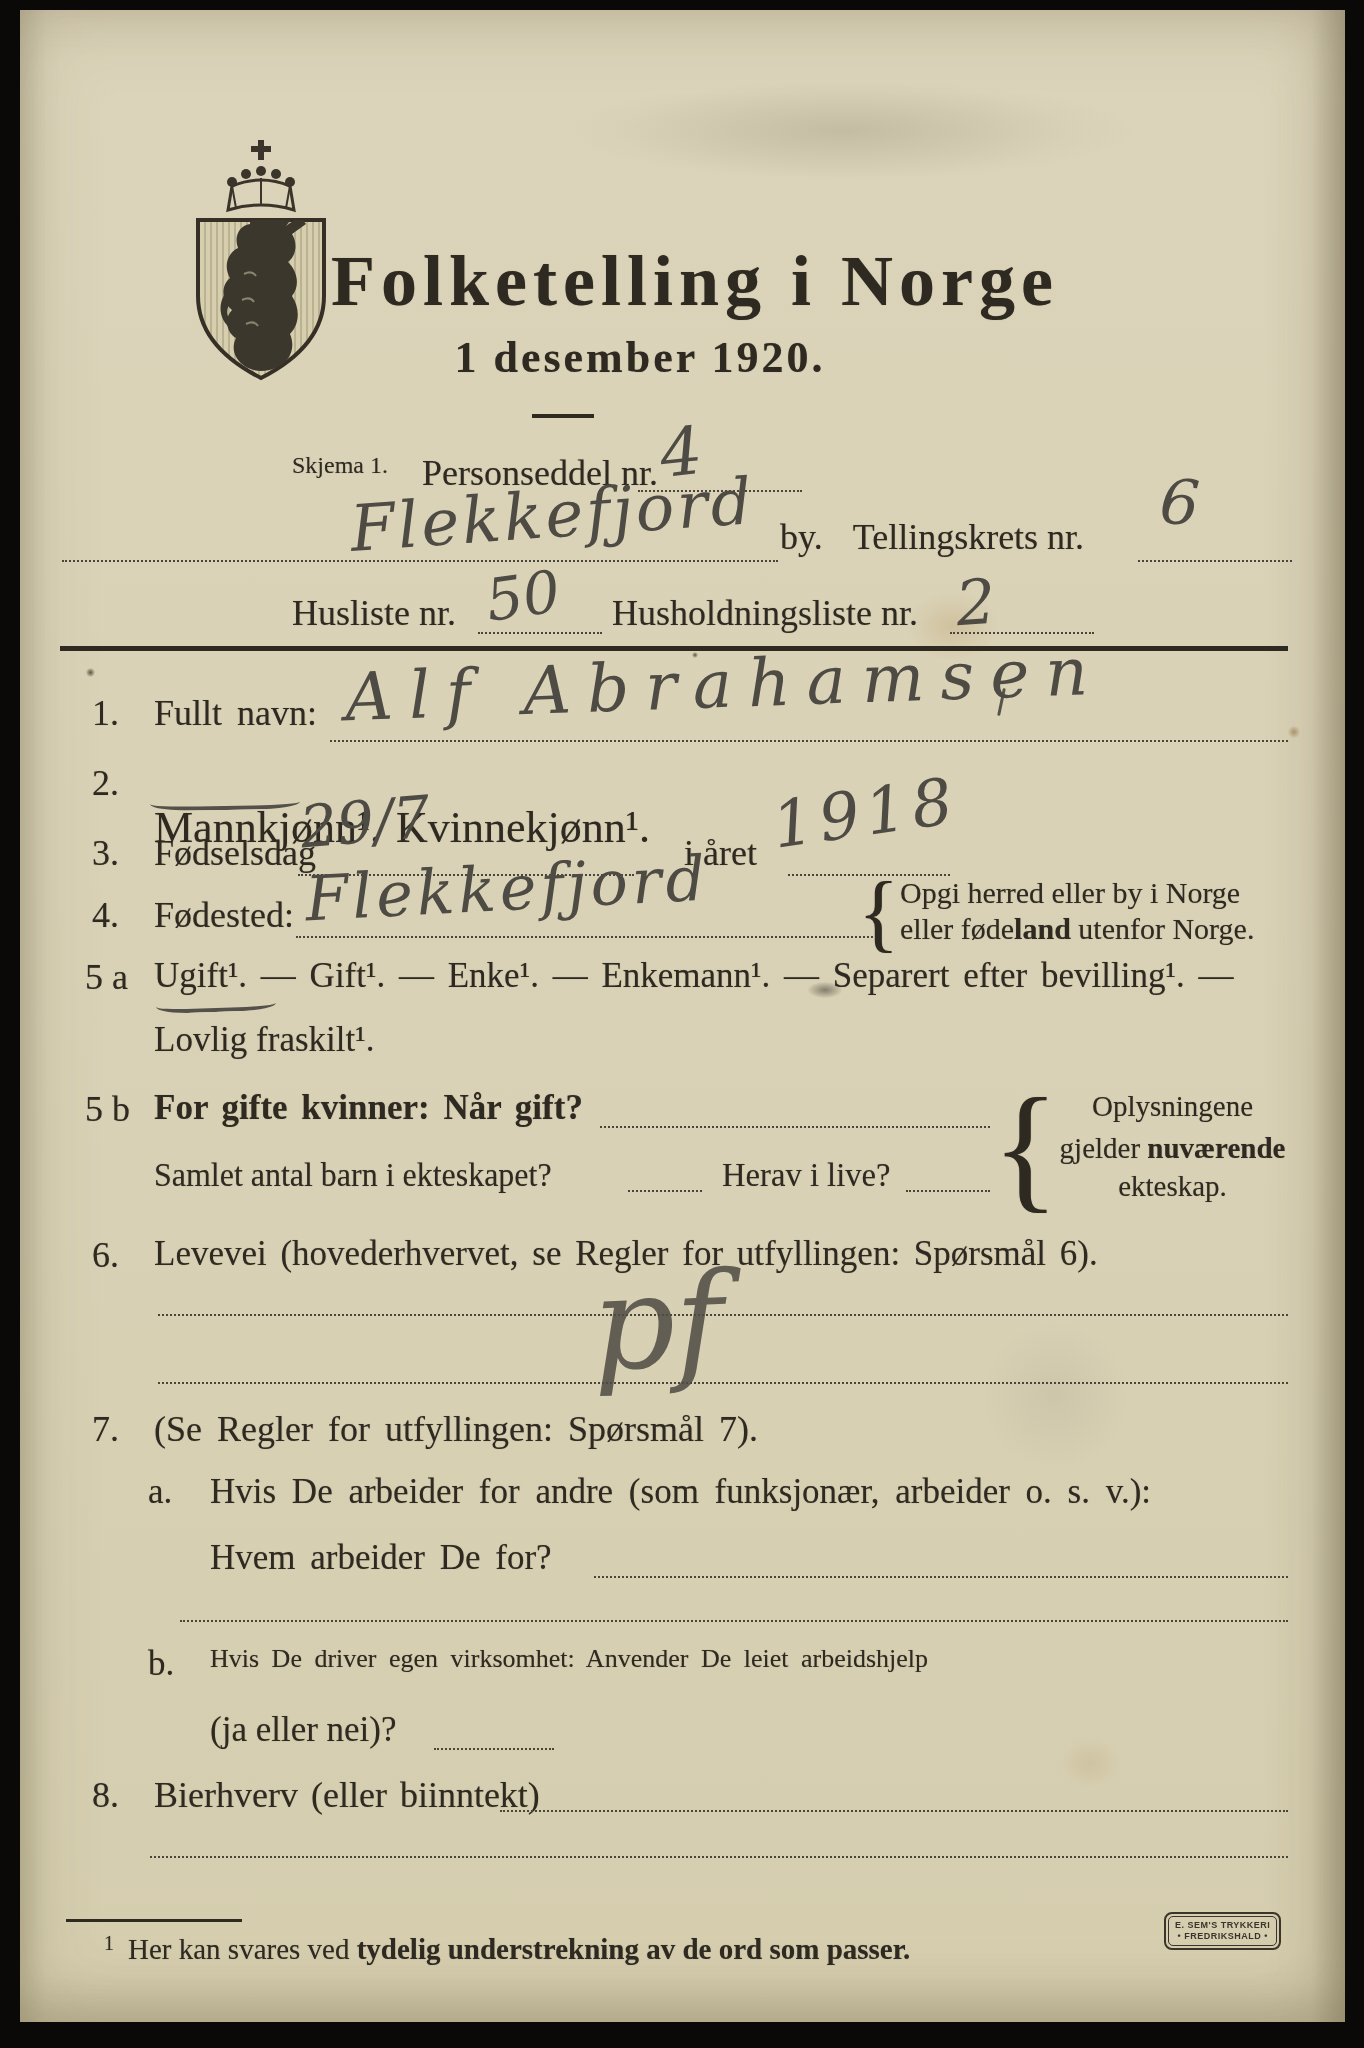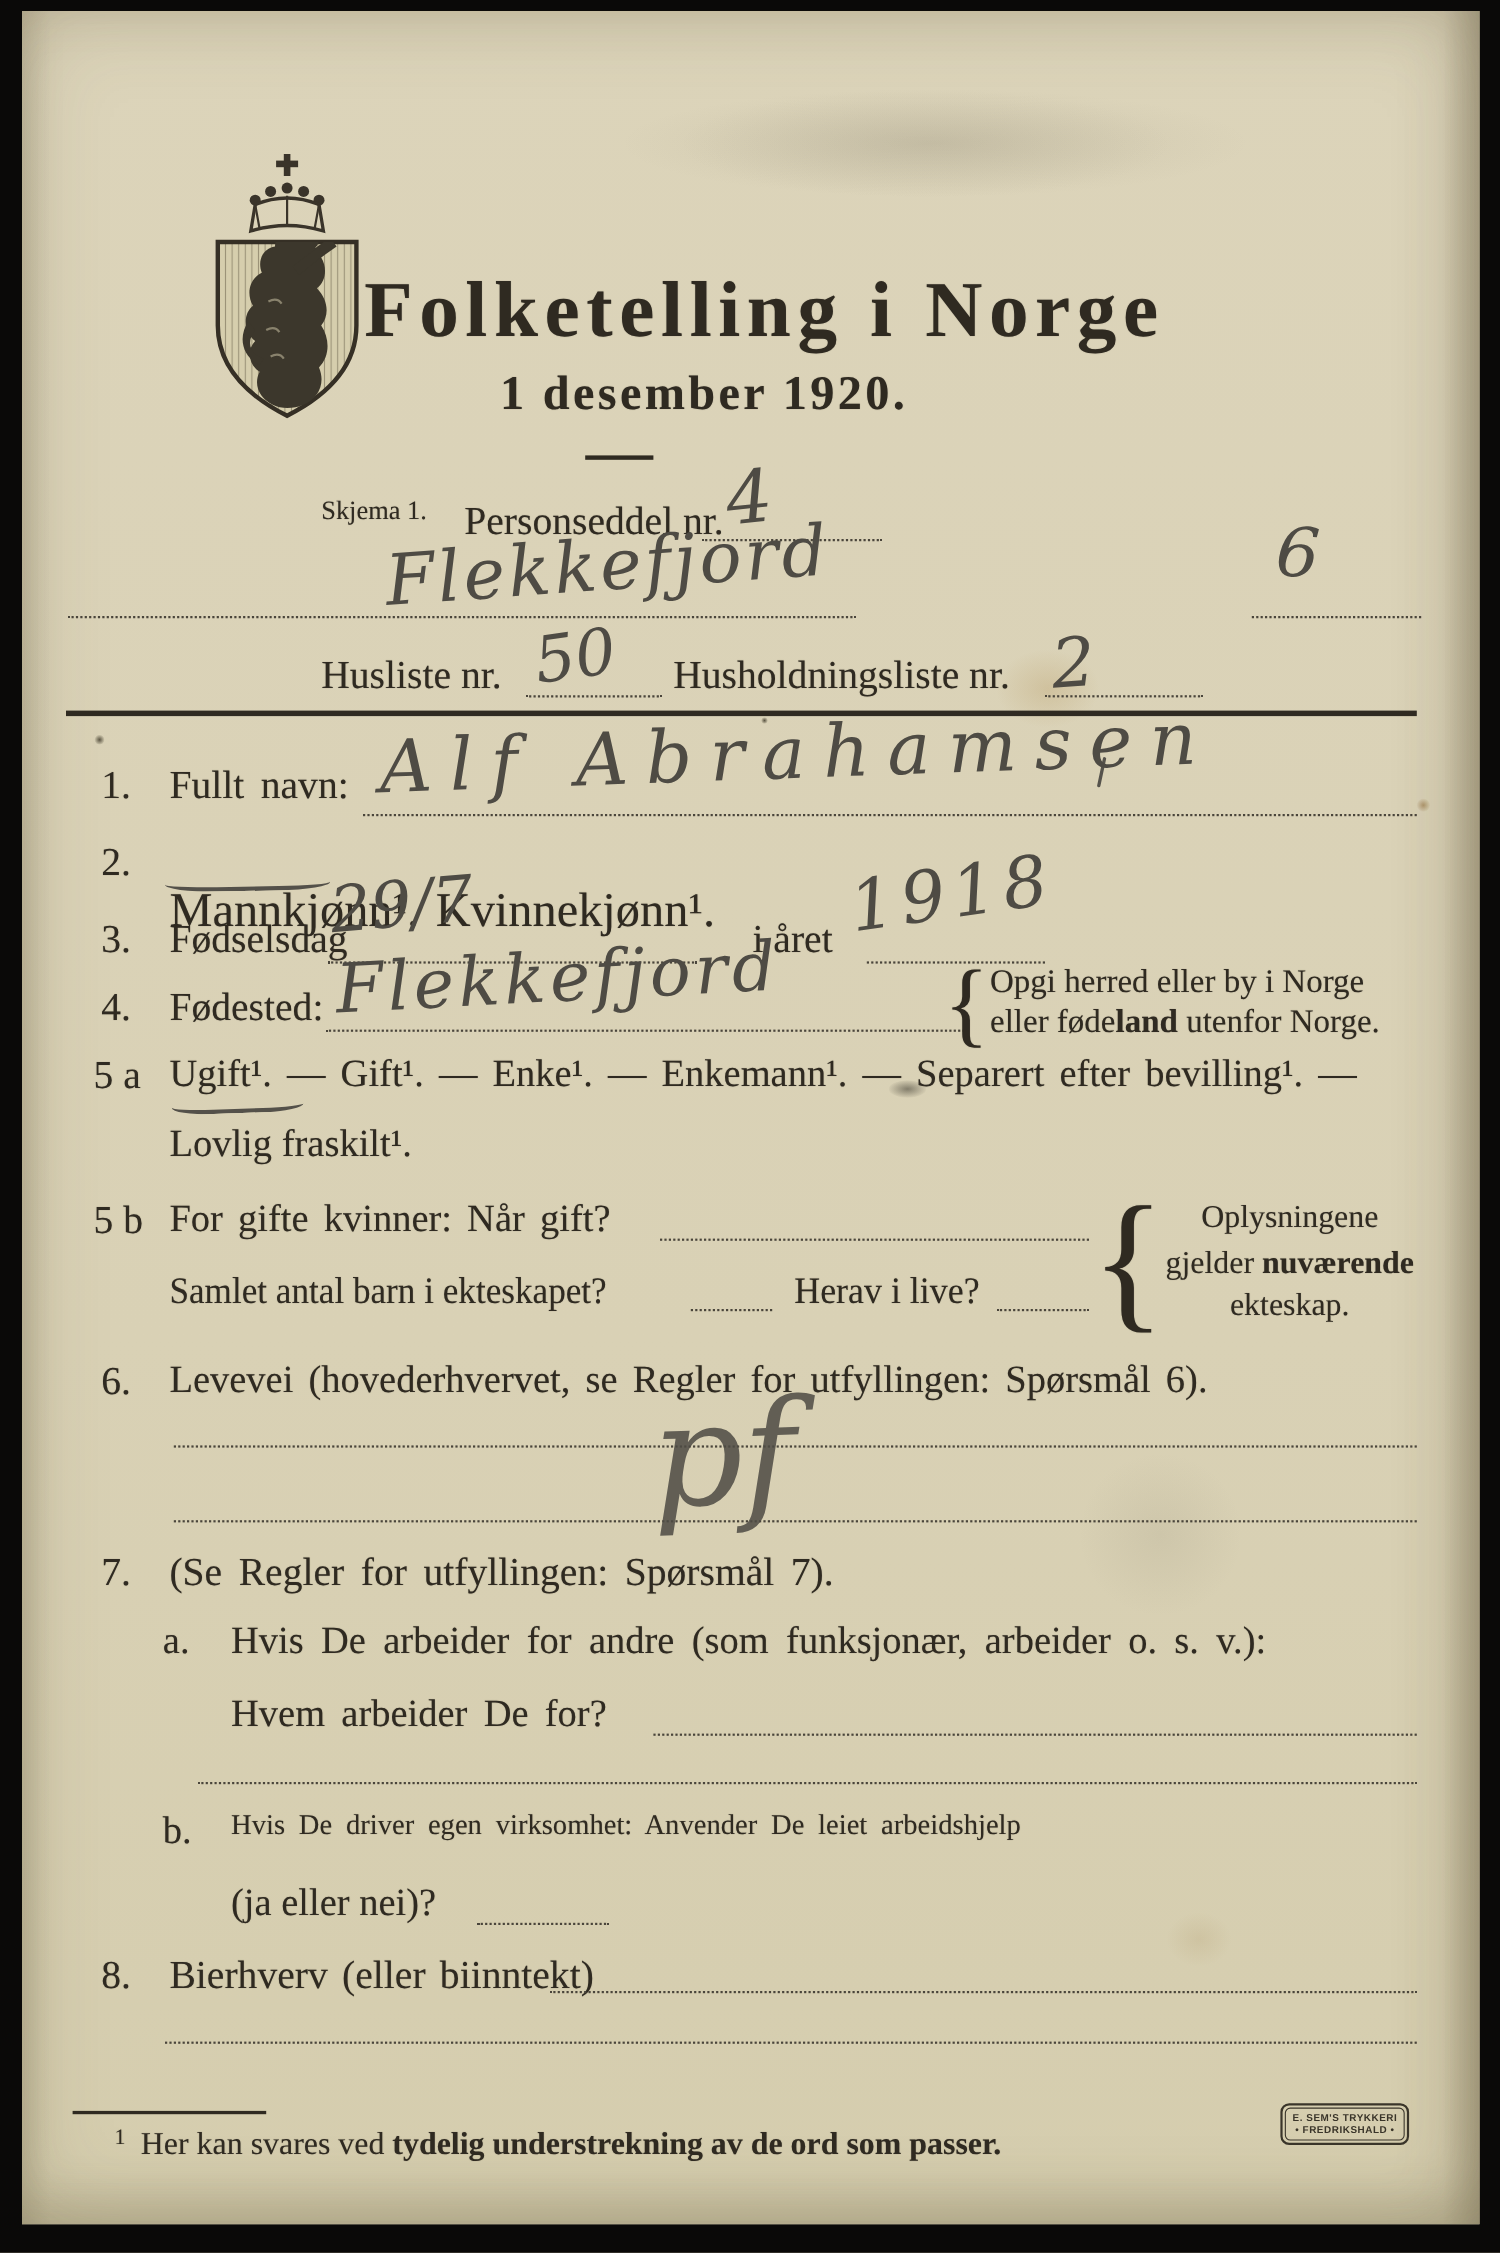--- a/index.html
+++ b/index.html
@@ -94,20 +94,23 @@
   <div class="t" style="left:260px;top:230px;width:830px;text-align:center;font-size:72px;font-weight:bold;letter-spacing:6px;">Folketelling i Norge</div>
   <div class="t" style="left:410px;top:322px;width:420px;text-align:center;font-size:44px;letter-spacing:3px;font-weight:bold;">1 desember 1920.</div>
   <div class="bar" style="left:512px;top:404px;width:62px;height:4px;"></div>
 
   <div class="t" style="left:272px;top:442px;font-size:24px;">Skjema 1.</div>
   <div class="t" style="left:402px;top:442px;font-size:36px;">Personseddel nr.</div>
   <div class="dot" style="left:618px;top:480px;width:164px;"></div>
   <div class="hw" style="left:640px;top:404px;font-size:66px;transform:rotate(-6deg);">4</div>
 
   <div class="hw" style="left:330px;top:468px;font-size:64px;letter-spacing:3px;transform:rotate(-4deg);">Flekkefjord</div>
+  <div class="t" style="left:760px;top:506px;font-size:36px;">
+    <span>by.</span><span style="margin-left:30px;">Tellingskrets nr.</span>
+  </div>
   <div class="dot" style="left:42px;top:550px;width:716px;"></div>
   <div class="dot" style="left:1118px;top:550px;width:154px;"></div>
   <div class="hw" style="left:1140px;top:456px;font-size:62px;transform:rotate(4deg);">6</div>
 
   <div class="t" style="left:272px;top:582px;font-size:36px;">Husliste nr.</div>
   <div class="dot" style="left:458px;top:622px;width:124px;"></div>
   <div class="hw" style="left:466px;top:552px;font-size:58px;transform:rotate(-8deg);">50</div>
   <div class="t" style="left:592px;top:582px;font-size:36px;text-align:right;">Husholdningsliste nr.</div>
   <div class="dot" style="left:930px;top:622px;width:144px;"></div>
   <div class="hw" style="left:936px;top:556px;font-size:62px;transform:rotate(-4deg);">2</div>
@@ -140,21 +143,21 @@
   <div class="t" style="left:880px;top:902px;font-size:30px;">
     <span>eller føde</span><span class="b">land</span><span> utenfor Norge.</span>
   </div>
 
   <div class="t" style="left:65px;top:946px;font-size:36px;">5 a</div>
   <div class="t" style="left:134px;top:946px;font-size:35px;word-spacing:5px;">Ugift¹. — Gift¹. — Enke¹. — Enkemann¹. — Separert efter bevilling¹. —</div>
   <div class="curve" style="left:136px;top:988px;width:120px;height:10px;transform:rotate(-2deg);"></div>
   <div class="t" style="left:134px;top:1010px;font-size:35px;">Lovlig fraskilt¹.</div>
 
   <div class="t" style="left:65px;top:1078px;font-size:36px;">5 b</div>
-  <div class="t" style="left:134px;top:1078px;font-size:35px;word-spacing:5px;">For gifte kvinner: Når gift?</div>
+  <div class="t" style="left:134px;top:1078px;font-size:35px;word-spacing:5px;font-weight:bold;">For gifte kvinner: Når gift?</div>
   <div class="dot" style="left:580px;top:1116px;width:390px;"></div>
   <div class="t" style="left:134px;top:1146px;font-size:34px;transform:scaleX(.94);transform-origin:left;">Samlet antal barn i ekteskapet?</div>
   <div class="dot" style="left:608px;top:1180px;width:74px;"></div>
   <div class="t" style="left:702px;top:1146px;font-size:34px;transform:scaleX(.96);transform-origin:left;">Herav i live?</div>
   <div class="dot" style="left:886px;top:1180px;width:84px;"></div>
   <div class="t" style="left:972px;top:1056px;font-size:140px;">{</div>
   <div class="t" style="left:1020px;top:1080px;width:265px;text-align:center;font-size:29px;">Oplysningene</div>
   <div class="t" style="left:1020px;top:1122px;width:265px;text-align:center;font-size:29px;">
     <span>gjelder </span><span class="b">nuværende</span>
   </div>

